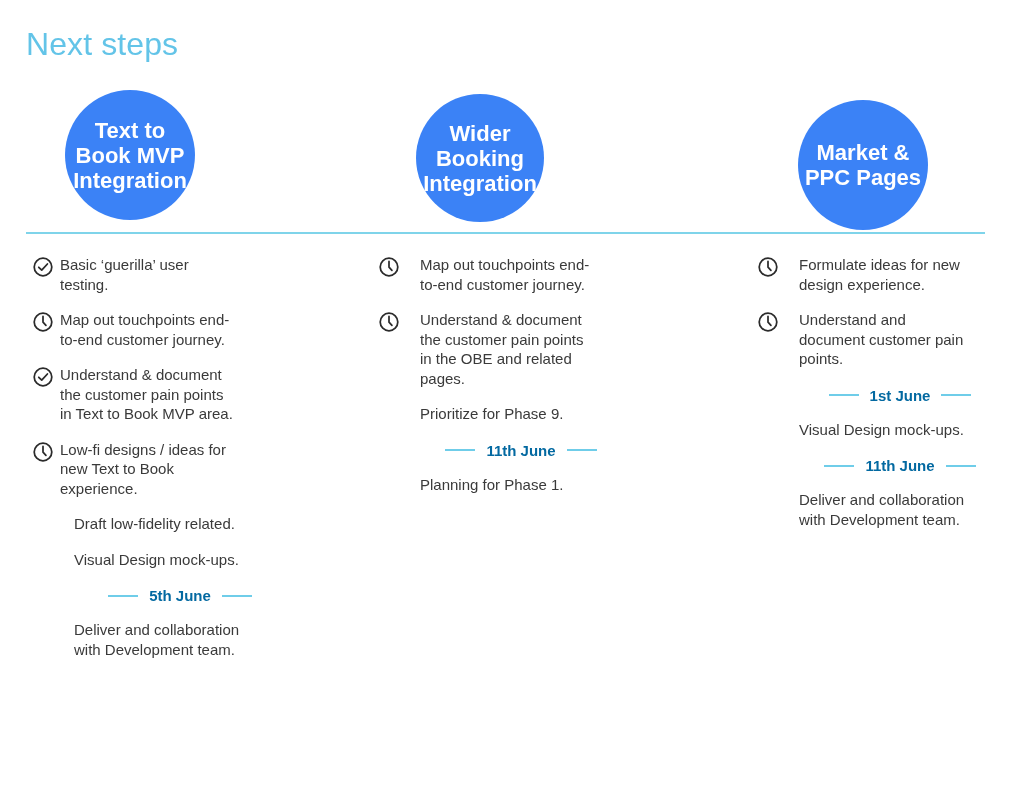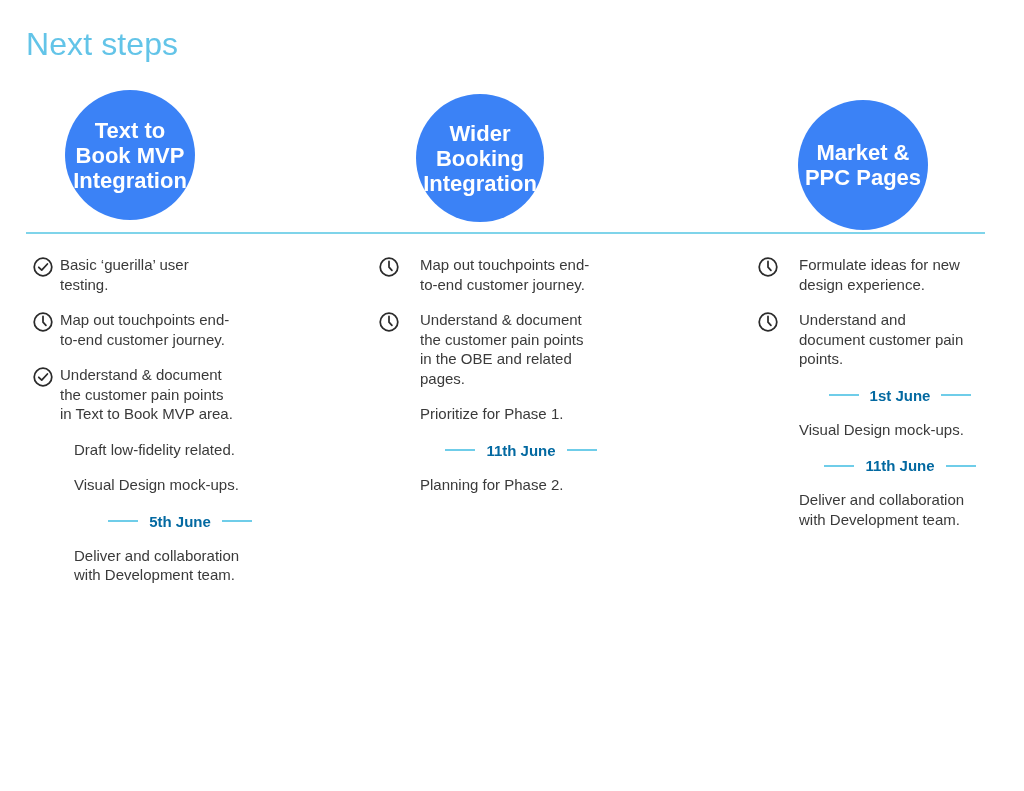--- a/index.html
+++ b/index.html
@@ -180,20 +180,31 @@
         <span class="entry-icon">
           <svg viewBox="0 0 24 24">
             <circle cx="12" cy="12" r="9.6" fill="none" stroke="#2B2B2B" stroke-width="1.9"></circle>
             <path d="M7.4 12.3 L10.6 15.4 L16.8 8.7" fill="none" stroke="#2B2B2B" stroke-width="1.9" stroke-linecap="round" stroke-linejoin="round"></path>
           </svg>
         </span>
         <span class="entry-text">Understand &amp; document
 the customer pain points
 in Text to Book MVP area.</span>
       </div>
+      <div class="entry">
+        <span class="entry-icon">
+          <svg viewBox="0 0 24 24">
+            <circle cx="12" cy="12" r="9.6" fill="none" stroke="#2B2B2B" stroke-width="1.9"></circle>
+            <path d="M12 5.9 L12 12.2 L15.2 15.6" fill="none" stroke="#2B2B2B" stroke-width="1.9" stroke-linecap="round" stroke-linejoin="round"></path>
+          </svg>
+        </span>
+        <span class="entry-text">Low-fi designs / ideas for
+new Text to Book
+experience.</span>
+      </div>
       <div class="entry plain no-icon">
         <span class="entry-text">Draft low-fidelity related.</span>
       </div>
       <div class="entry plain no-icon">
         <span class="entry-text">Visual Design mock-ups.</span>
       </div>
       <div class="date-sep">
         <span class="rule"></span>
         <span class="date-label">5th June</span>
         <span class="rule"></span>
@@ -220,29 +231,29 @@
             <circle cx="12" cy="12" r="9.6" fill="none" stroke="#2B2B2B" stroke-width="1.9"></circle>
             <path d="M12 5.9 L12 12.2 L15.2 15.6" fill="none" stroke="#2B2B2B" stroke-width="1.9" stroke-linecap="round" stroke-linejoin="round"></path>
           </svg>
         </span>
         <span class="entry-text">Understand &amp; document
 the customer pain points
 in the OBE and related
 pages.</span>
       </div>
       <div class="entry plain no-icon">
-        <span class="entry-text">Prioritize for Phase 1.</span>
+        <span class="entry-text">Prioritize for Phase 9.</span>
       </div>
       <div class="date-sep">
         <span class="rule"></span>
         <span class="date-label">11th June</span>
         <span class="rule"></span>
       </div>
       <div class="entry plain no-icon">
-        <span class="entry-text">Planning for Phase 2.</span>
+        <span class="entry-text">Planning for Phase 1.</span>
       </div>
     </div>
   <div id="column-2" class="column">
       <div class="entry">
         <span class="entry-icon">
           <svg viewBox="0 0 24 24">
             <circle cx="12" cy="12" r="9.6" fill="none" stroke="#2B2B2B" stroke-width="1.9"></circle>
             <path d="M12 5.9 L12 12.2 L15.2 15.6" fill="none" stroke="#2B2B2B" stroke-width="1.9" stroke-linecap="round" stroke-linejoin="round"></path>
           </svg>
         </span>

